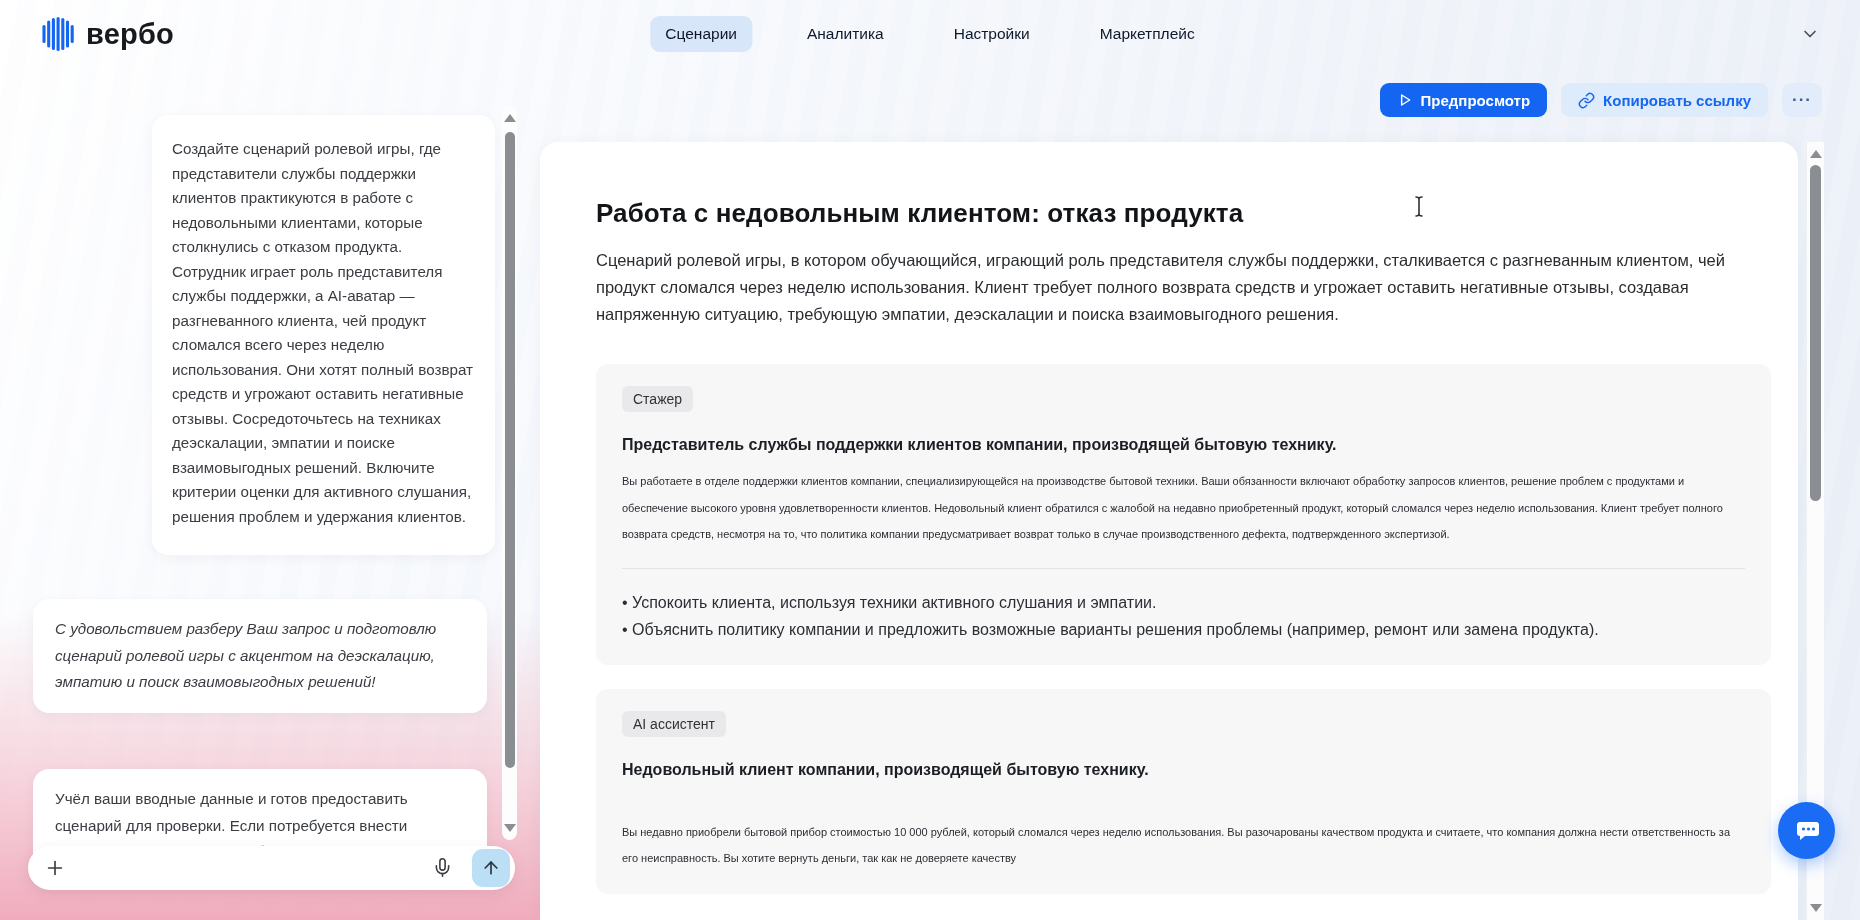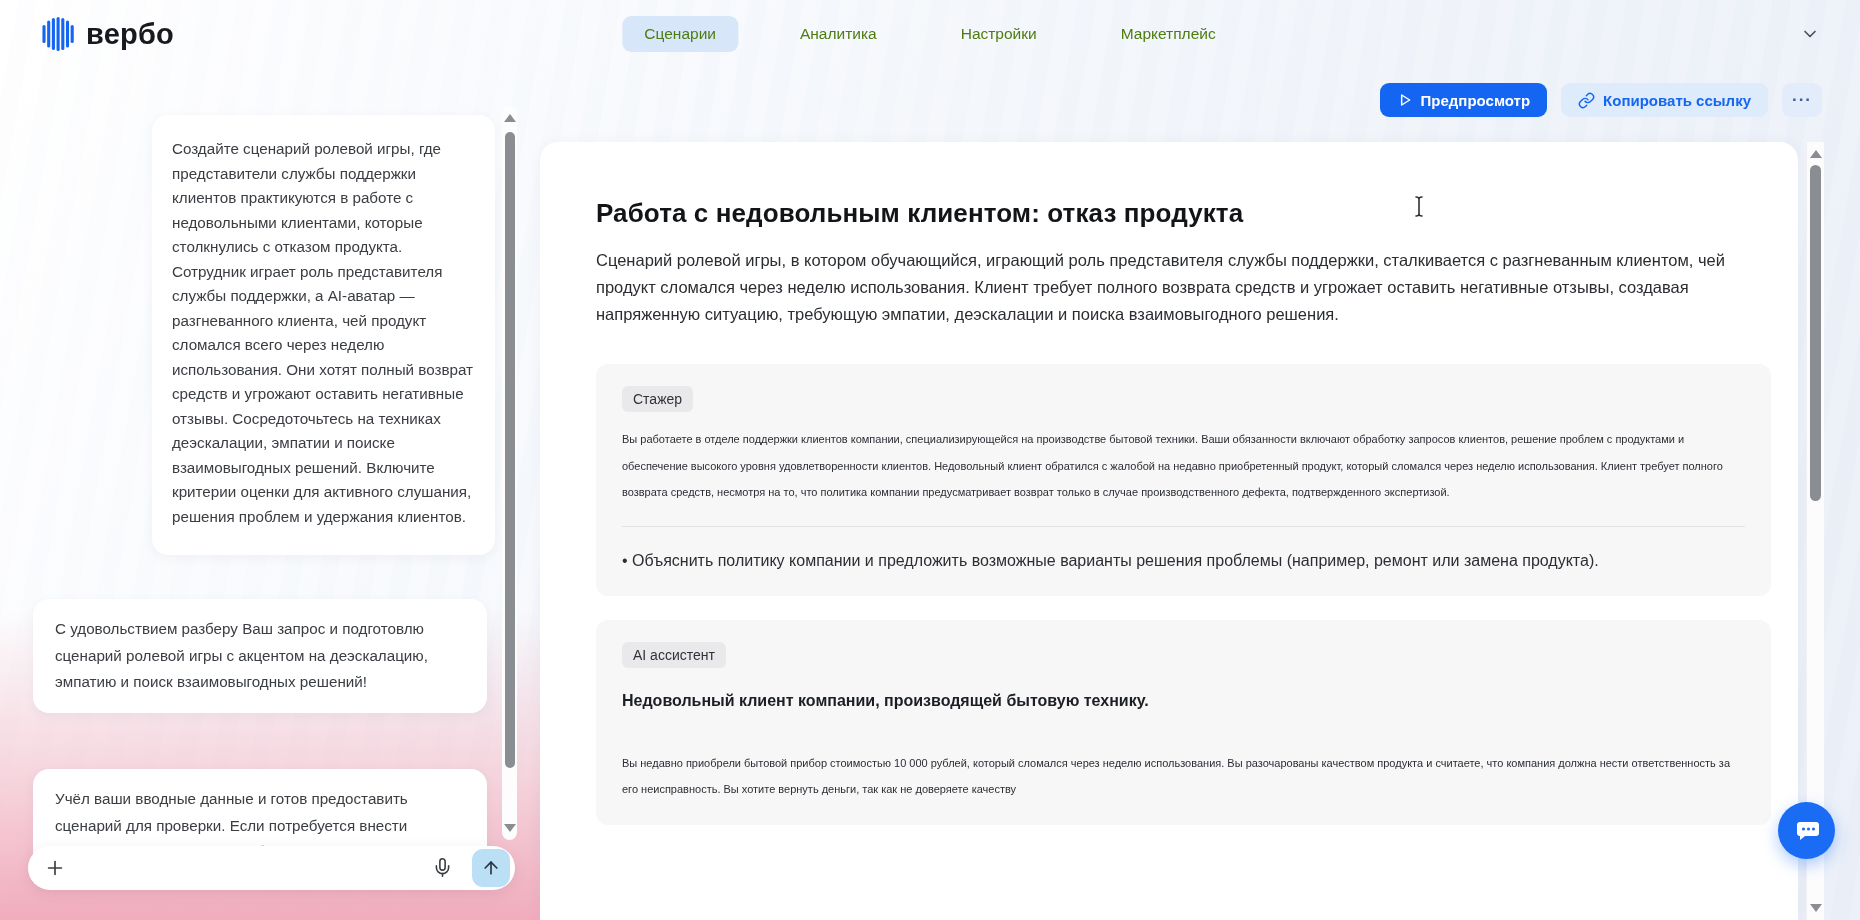--- a/index.html
+++ b/index.html
@@ -8,38 +8,38 @@
     font-family:"Liberation Sans","DejaVu Sans",sans-serif;
     background:linear-gradient(115deg,#ffffff 0%,#f6f8fc 35%,#eef2f9 70%,#e9eef7 100%);
     color:#222; position:relative;
   }
   .streaks{position:absolute;inset:0;background:repeating-linear-gradient(100deg,rgba(255,255,255,.35) 0 18px,rgba(225,232,243,.18) 18px 36px);opacity:.35;pointer-events:none;}
 
   
   .logo{position:absolute;left:40px;top:16px;display:flex;align-items:center;gap:10px;}
   .logo-text{font-size:29px;font-weight:700;color:#16191d;letter-spacing:.2px;}
   .nav{position:absolute;left:50%;top:16px;transform:translateX(-50%);display:flex;align-items:center;gap:40px;}
-  .tab{font-size:15.5px;color:#4d7c0f;padding:9px 22px;border-radius:9px;cursor:pointer;white-space:nowrap;}
+  .tab{font-size:15.5px;color:#0f172a;padding:9px 15px;border-radius:9px;cursor:pointer;white-space:nowrap;}
   .tab.active{background:#D8E6FA;}
   .hdr-chevron{position:absolute;right:40px;top:24px;width:20px;height:20px;color:#4a4f57;}
 
   
   .actions{position:absolute;top:83px;right:38px;display:flex;align-items:flex-end;gap:14px;}
   .btn{display:flex;align-items:center;gap:8px;height:34px;padding:0 17px;border:none;border-radius:9px;font-size:15px;font-weight:600;cursor:pointer;font-family:inherit;}
   .btn-primary{background:#1466F2;color:#fff;}
   .btn-light{background:#DEEBFB;color:#1567F2;}
   .btn-more{width:40px;height:34px;padding:0;justify-content:center;background:#E2ECFA;color:#3E5E92;font-size:17px;font-weight:700;letter-spacing:1px;}
 
   
   .pink-fade{position:absolute;left:0;top:610px;width:540px;height:310px;
     background:linear-gradient(to bottom,rgba(244,188,200,0) 0%,rgba(243,180,194,.55) 55%,rgba(240,168,186,.95) 100%);}
   .bubble{position:absolute;background:#fff;border-radius:16px;box-shadow:0 3px 12px rgba(40,50,80,.05);
     font-size:15.2px;line-height:25px;color:#3a3d42;padding:20px;z-index:2;}
   .bubble-user{left:152px;top:115px;width:343px;line-height:24.5px;padding:22px 20px 26px 20px;}
-  .bubble-ai1{left:33px;top:599px;width:454px;line-height:26.5px;padding:17px 22px;}
+  .bubble-ai1{left:33px;top:599px;width:454px;line-height:26.5px;padding:17px 22px;font-style:italic;}
   .bubble-ai2{left:33px;top:769px;width:454px;line-height:26.5px;padding:17px 22px;}
 
   .chat-scrollbar{position:absolute;left:502px;top:106px;width:15px;height:734px;background:#fdfdfe;border-radius:8px;z-index:3;}
   .tri-up{width:0;height:0;border-left:6px solid transparent;border-right:6px solid transparent;border-bottom:8px solid #8a8d92;position:absolute;left:1.5px;top:8px;}
   .tri-down{width:0;height:0;border-left:6px solid transparent;border-right:6px solid transparent;border-top:8px solid #8a8d92;position:absolute;left:1.5px;bottom:8px;}
   .chat-thumb{position:absolute;left:2.5px;top:26px;width:10px;height:636px;background:#8a8d92;border-radius:6px;}
 
   .chat-input{position:absolute;left:28px;top:846px;width:487px;height:44px;background:#fff;border-radius:22px;
     box-shadow:0 4px 14px rgba(120,60,80,.10);z-index:4;display:flex;align-items:center;}
   .plus-icon{position:absolute;left:16px;top:11px;width:22px;height:22px;color:#3a3d42;cursor:pointer;}
@@ -161,22 +161,24 @@
     </span>
   </button>
 </div>
 
 <main class="doc">
   <h1>Работа с недовольным клиентом: отказ продукта</h1>
   <p class="doc-desc">Сценарий ролевой игры, в котором обучающийся, играющий роль представителя службы поддержки, сталкивается с разгневанным клиентом, чей продукт сломался через неделю использования. Клиент требует полного возврата средств и угрожает оставить негативные отзывы, создавая напряженную ситуацию, требующую эмпатии, деэскалации и поиска взаимовыгодного решения.</p>
 
   <section class="card">
     <span class="badge">Стажер</span>
+    <p class="card-heading">Представитель службы поддержки клиентов компании, производящей бытовую технику.</p>
     <p class="card-body">Вы работаете в отделе поддержки клиентов компании, специализирующейся на производстве бытовой техники. Ваши обязанности включают обработку запросов клиентов, решение проблем с продуктами и обеспечение высокого уровня удовлетворенности клиентов. Недовольный клиент обратился с жалобой на недавно приобретенный продукт, который сломался через неделю использования. Клиент требует полного возврата средств, несмотря на то, что политика компании предусматривает возврат только в случае производственного дефекта, подтвержденного экспертизой.</p>
     <hr>
+    <p class="bullet-line">• Успокоить клиента, используя техники активного слушания и эмпатии.</p>
     <p class="bullet-line">• Объяснить политику компании и предложить возможные варианты решения проблемы (например, ремонт или замена продукта).</p>
   </section>
 
   <section class="card">
     <span class="badge">AI ассистент</span>
     <p class="card-heading">Недовольный клиент компании, производящей бытовую технику.</p>
     <p class="card-body spaced">Вы недавно приобрели бытовой прибор стоимостью 10 000 рублей, который сломался через неделю использования. Вы разочарованы качеством продукта и считаете, что компания должна нести ответственность за его неисправность. Вы хотите вернуть деньги, так как не доверяете качеству</p>
   </section>
 </main>
 

